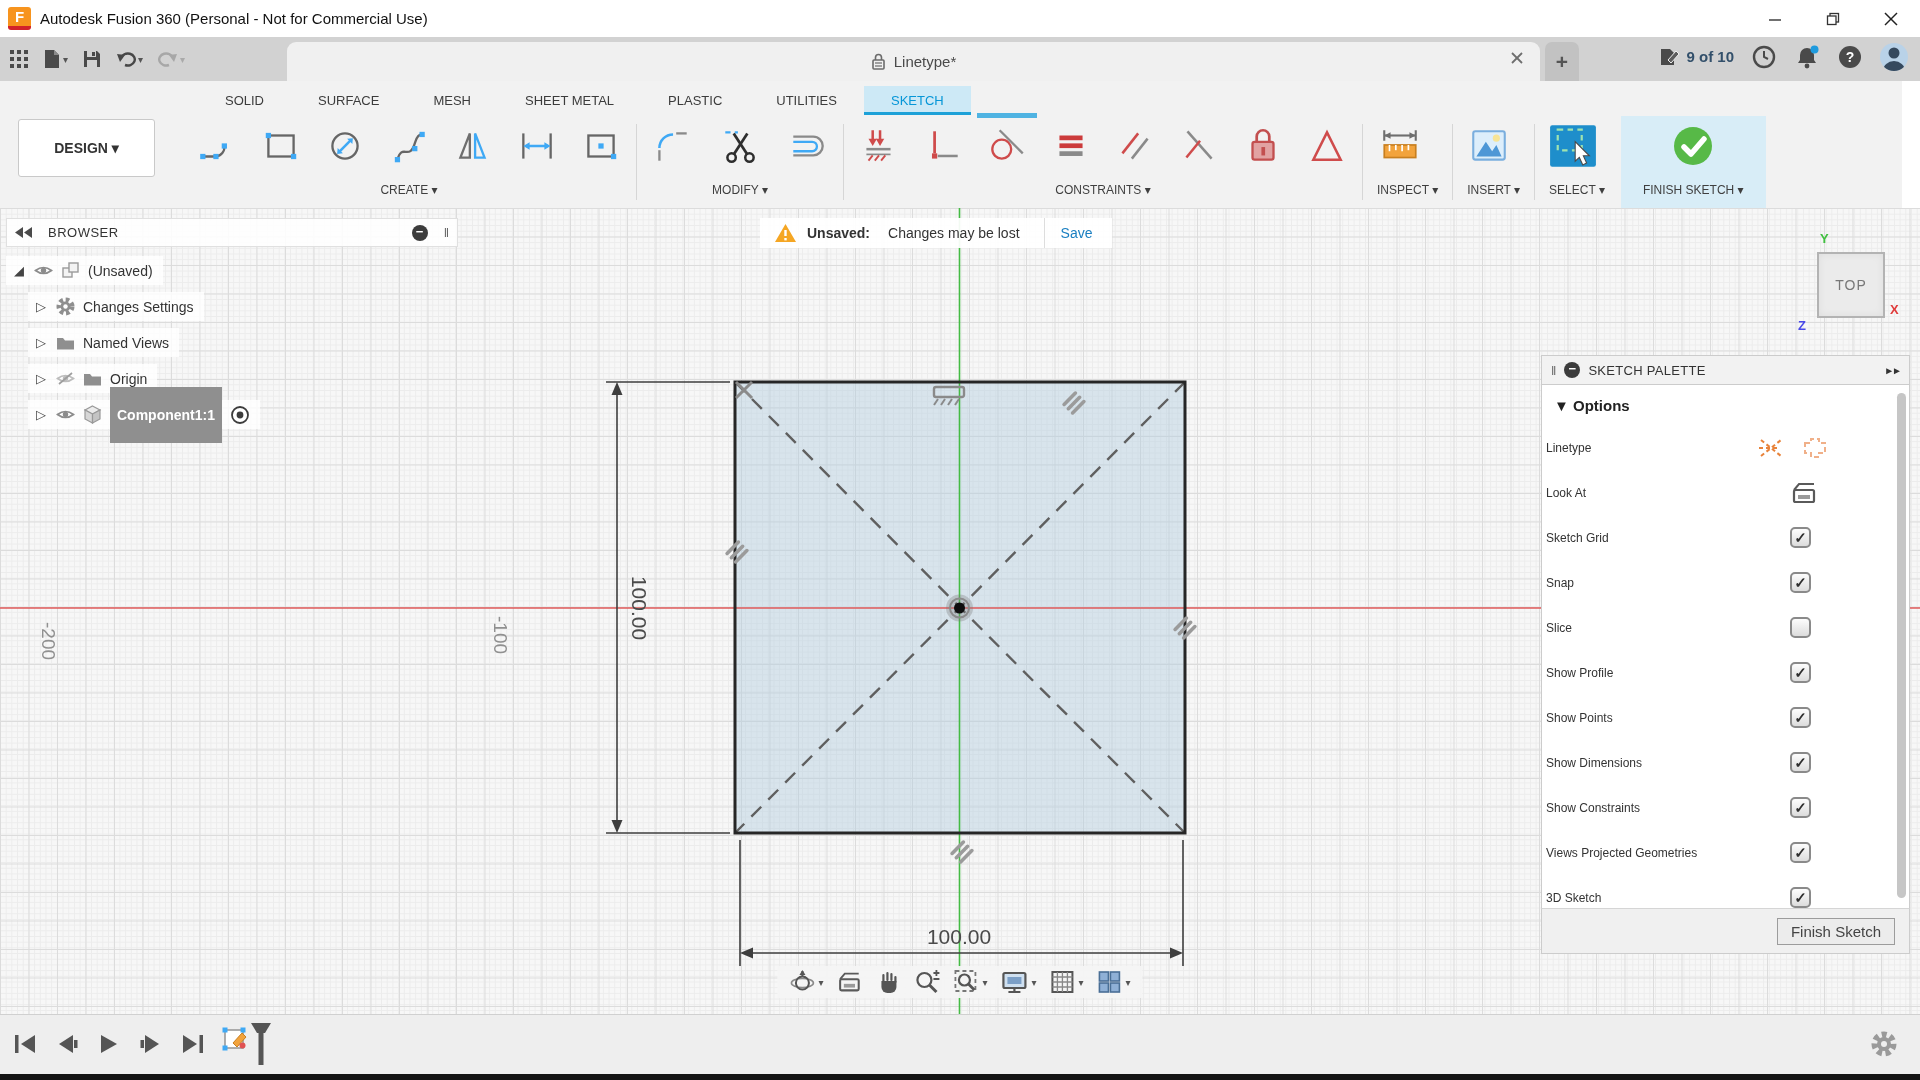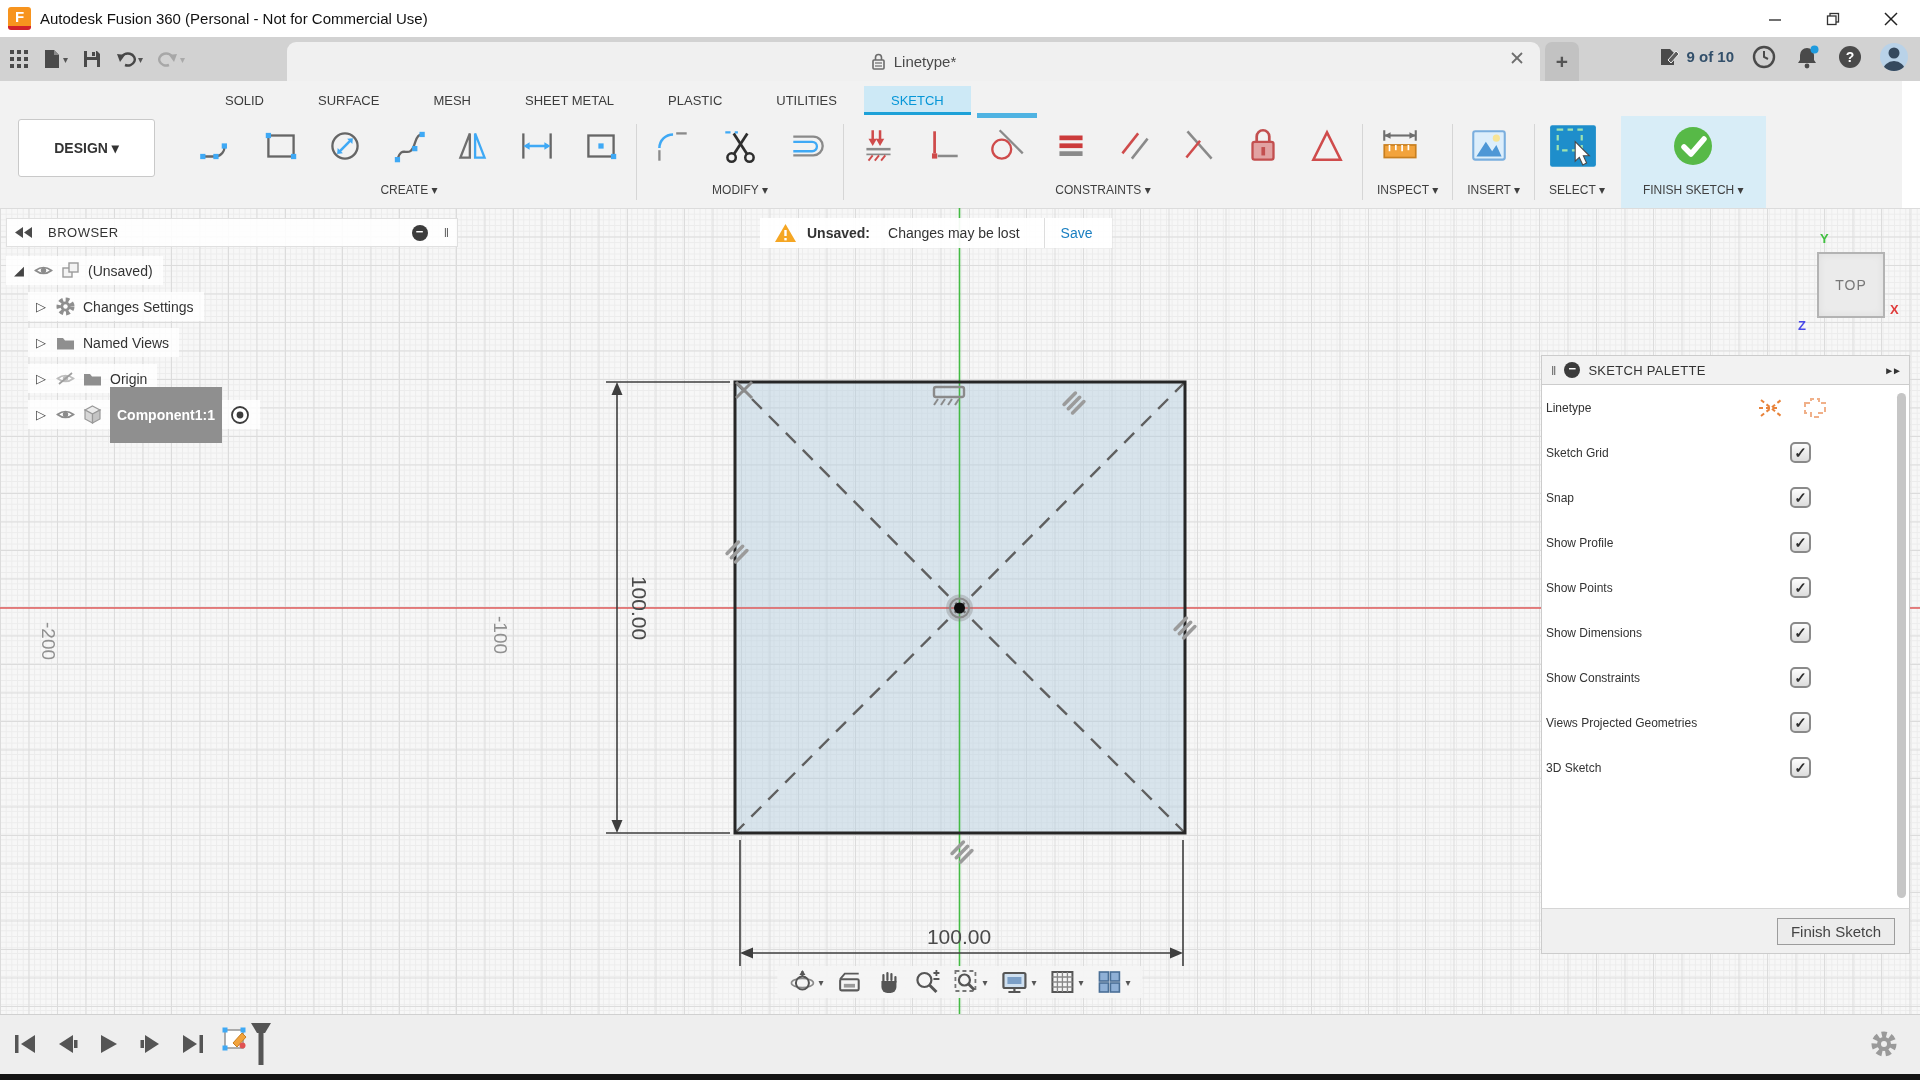--- a/index.html
+++ b/index.html
@@ -569,45 +569,62 @@
     </div>
 
     <div class="palette">
       <div class="pal-header">
         <span class="grip" style="margin-left:0">‖</span>
         <span class="minus-circle">−</span>
         <span class="pal-title">SKETCH PALETTE</span>
         <span class="pal-collapse">►►</span>
       </div>
       <div class="pal-body">
+        <div class="pal-section">▼ Options</div>
         <div class="prow">
           <span class="prow-label">Linetype</span>
           <span class="pctrl linetype">
             <svg width="30" height="26">
                 <g stroke="#e8833a" stroke-width="2" stroke-dasharray="4 3">
                   <line x1="2" y1="13" x2="20" y2="13"></line>
                   <line x1="4" y1="5" x2="24" y2="21"></line>
                   <line x1="4" y1="21" x2="24" y2="5"></line>
                 </g>
               </svg>
             <svg width="28" height="26">
                 <path d="M4,8 h6 v-4 h8 v4 h6 v10 h-6 v4 h-8 v-4 h-6 z" fill="none" stroke="#f0b089" stroke-width="2" stroke-dasharray="5 3"></path>
               </svg>
           </span>
         </div>
         <div class="prow">
+          <span class="prow-label">Look At</span>
+          <span class="pctrl">
+              <svg width="28" height="24">
+                <path d="M4,9 L9,3 H24" fill="none" stroke="#5a5a5a" stroke-width="2"></path>
+                <rect x="4" y="9" width="20" height="12" rx="1.5" fill="none" stroke="#5a5a5a" stroke-width="2.2"></rect>
+                <rect x="8" y="14" width="12" height="4" fill="#9a9a9a"></rect>
+              </svg>
+            </span>
+        </div>
+        <div class="prow">
           <span class="prow-label">Sketch Grid</span>
           <span class="pctrl">
               <span class="pcheck">✓</span>
             </span>
         </div>
         <div class="prow">
           <span class="prow-label">Snap</span>
           <span class="pctrl">
               <span class="pcheck">✓</span>
+            </span>
+        </div>
+        <div class="prow">
+          <span class="prow-label">Slice</span>
+          <span class="pctrl">
+              <span class="pcheck"></span>
             </span>
         </div>
         <div class="prow">
           <span class="prow-label">Show Profile</span>
           <span class="pctrl">
               <span class="pcheck">✓</span>
             </span>
         </div>
         <div class="prow">
           <span class="prow-label">Show Points</span>

